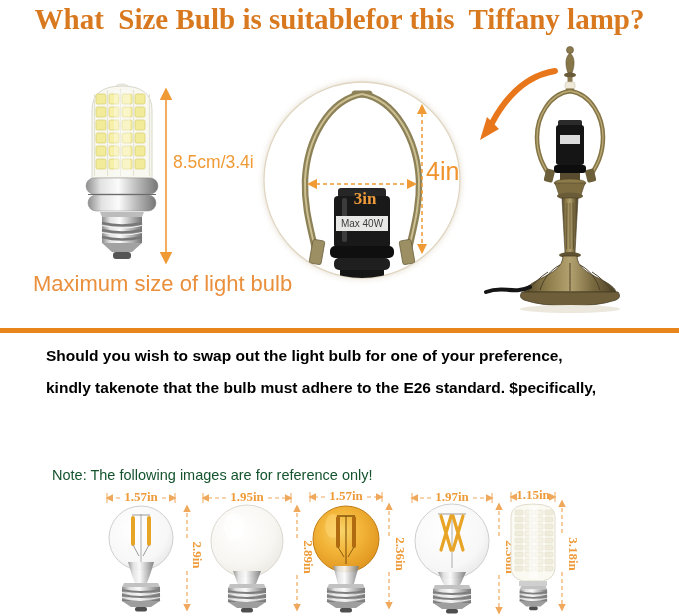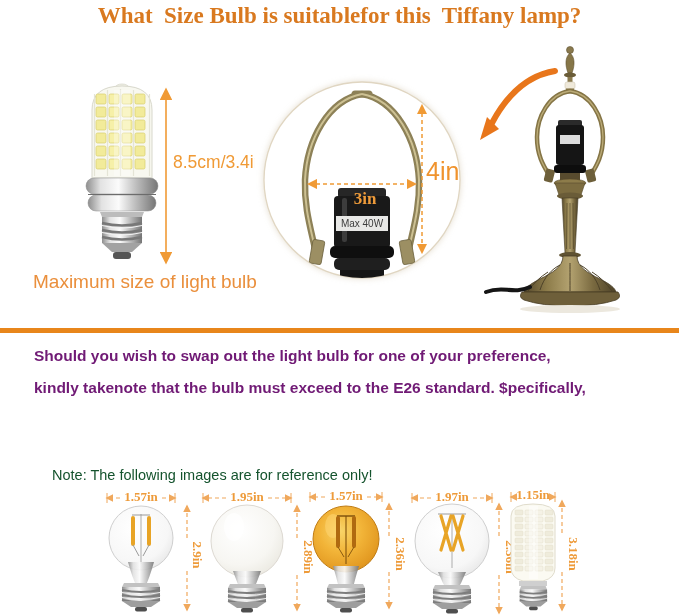--- a/index.html
+++ b/index.html
@@ -1,24 +1,24 @@
 <!DOCTYPE html>
 <html><head>
 <meta charset="utf-8">
 <style>
   html,body{margin:0;padding:0;background:#fff;}
   .stage{position:relative;width:679px;height:616px;background:#fff;overflow:hidden;
          font-family:"Liberation Sans",sans-serif;}
   .title{position:absolute;top:3px;left:0;width:679px;text-align:center;
-         font-family:"Liberation Serif",serif;font-weight:bold;font-size:23px;
+         font-family:"Liberation Serif",serif;font-weight:bold;font-size:29px;
          color:#D9791F;white-space:pre;}
-  .caption{position:absolute;left:33px;top:271px;font-size:19px;color:#EA8F3C;}
+  .caption{position:absolute;left:33px;top:271px;font-size:22px;color:#EA8F3C;}
   .divider{position:absolute;left:0;top:328px;width:679px;height:5px;background:#E8861B;}
-  .paragraph{position:absolute;left:34px;top:340px;width:620px;
-             font-size:15.5px;font-weight:bold;color:#701a75;}
+  .paragraph{position:absolute;left:46px;top:340px;width:620px;
+             font-size:15.5px;font-weight:bold;color:#000000;}
   .paragraph .pline{height:32px;line-height:32px;white-space:nowrap;}
   .note{position:absolute;left:52px;top:467px;font-size:14.5px;color:#14532d;}
   .abs{position:absolute;}
   svg text{font-family:"Liberation Sans",sans-serif;}
   .dimtxt{font-family:"Liberation Serif",serif;font-weight:600;fill:#EE9B3A;}
 </style>
 </head>
 <body>
 
 <div class="stage">
@@ -161,21 +161,21 @@
       <path d="M52,257 L148,257 Q152,262 146,265 Q128,271 100,271 Q72,271 54,265 Q48,262 52,257 Z" fill="#6e5f3a" stroke="#473c25" stroke-width=".8"></path>
       <ellipse cx="100" cy="274" rx="50" ry="4" fill="#ece8de"></ellipse>
       <path d="M60,252 C42,260 34,250 16,257" stroke="#151515" stroke-width="4" fill="none" stroke-linecap="round"></path>
     </g>
   </svg>
 
   <div class="divider"></div>
 
   <div class="paragraph">
     <div class="pline">Should you wish to swap out the light bulb for one of your preference,</div>
-    <div class="pline">kindly takenote that the bulb must exceed to the E26 standard. $pecifically,</div>
+    <div class="pline">kindly takenote that the bulb must adhere to the E26 standard. $pecifically,</div>
   </div>
 
   <div class="note">Note: The following images are for reference only!</div>
 
   <svg class="abs" style="left:0;top:484px" width="679" height="132" viewBox="0 0 679 132">
     <defs>
       <linearGradient id="g4sil" x1="0" y1="0" x2="1" y2="0">
         <stop offset="0" stop-color="#8e8e8e"></stop>
           <stop offset=".2" stop-color="#e0e0e0"></stop>
         <stop offset=".45" stop-color="#fafafa"></stop>

